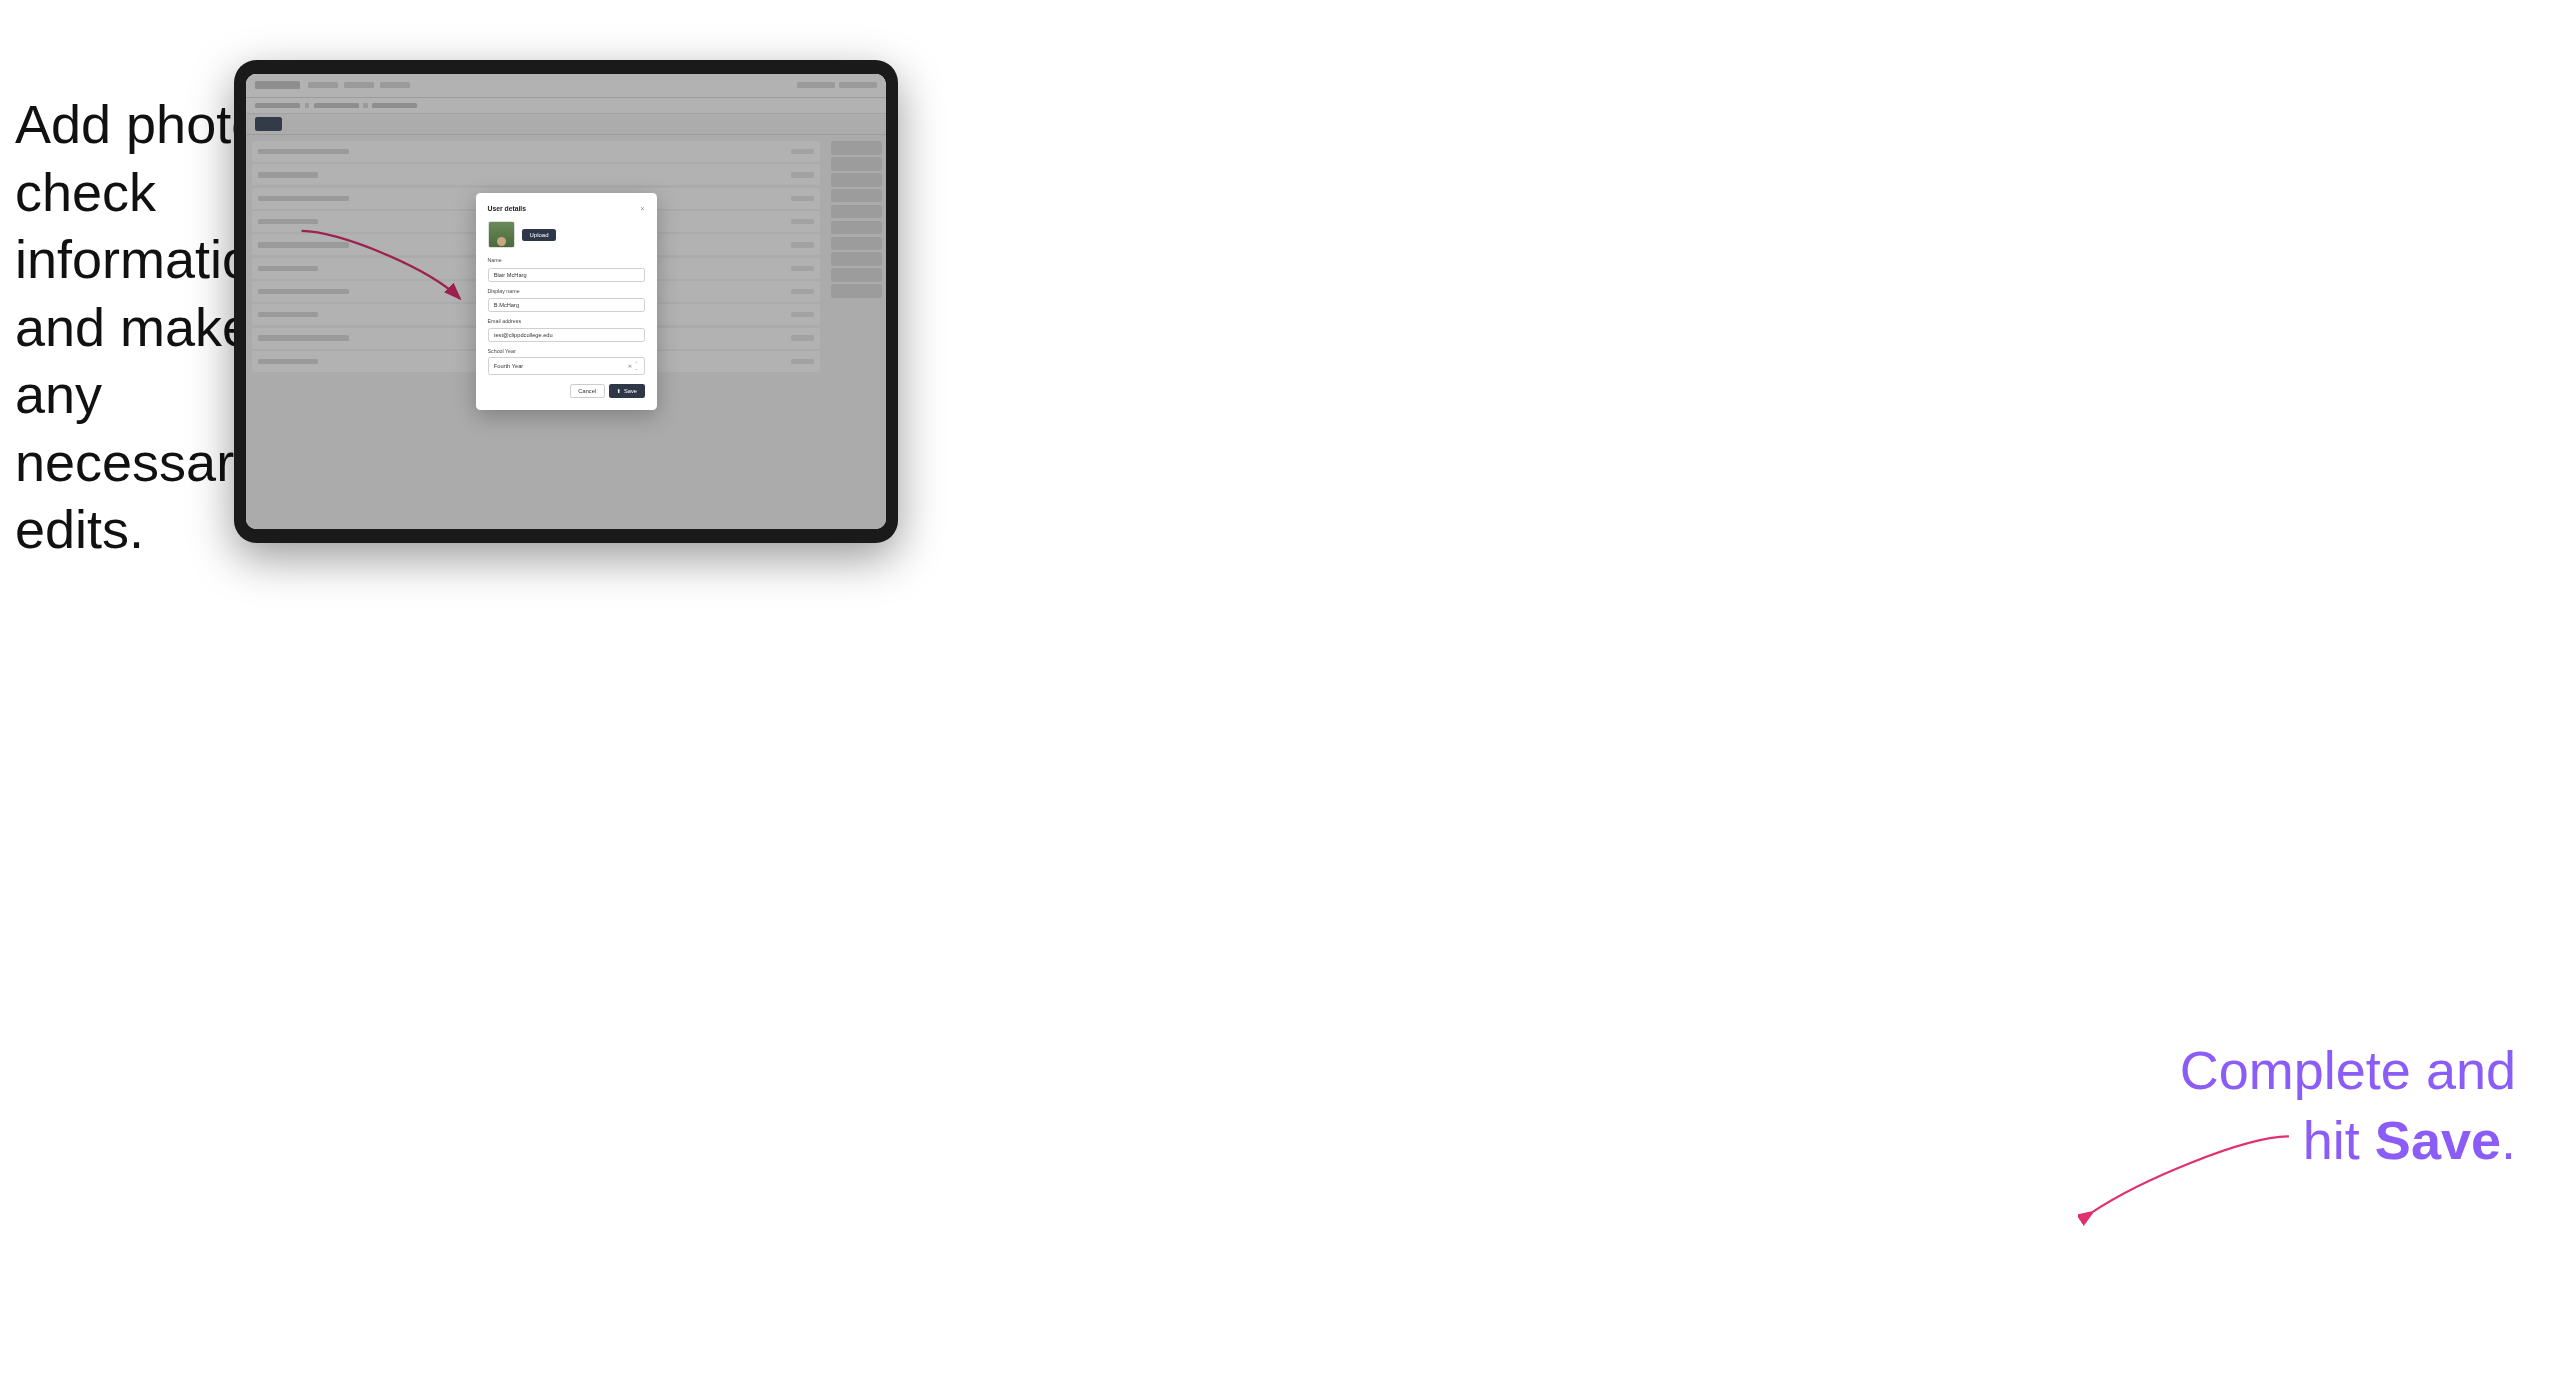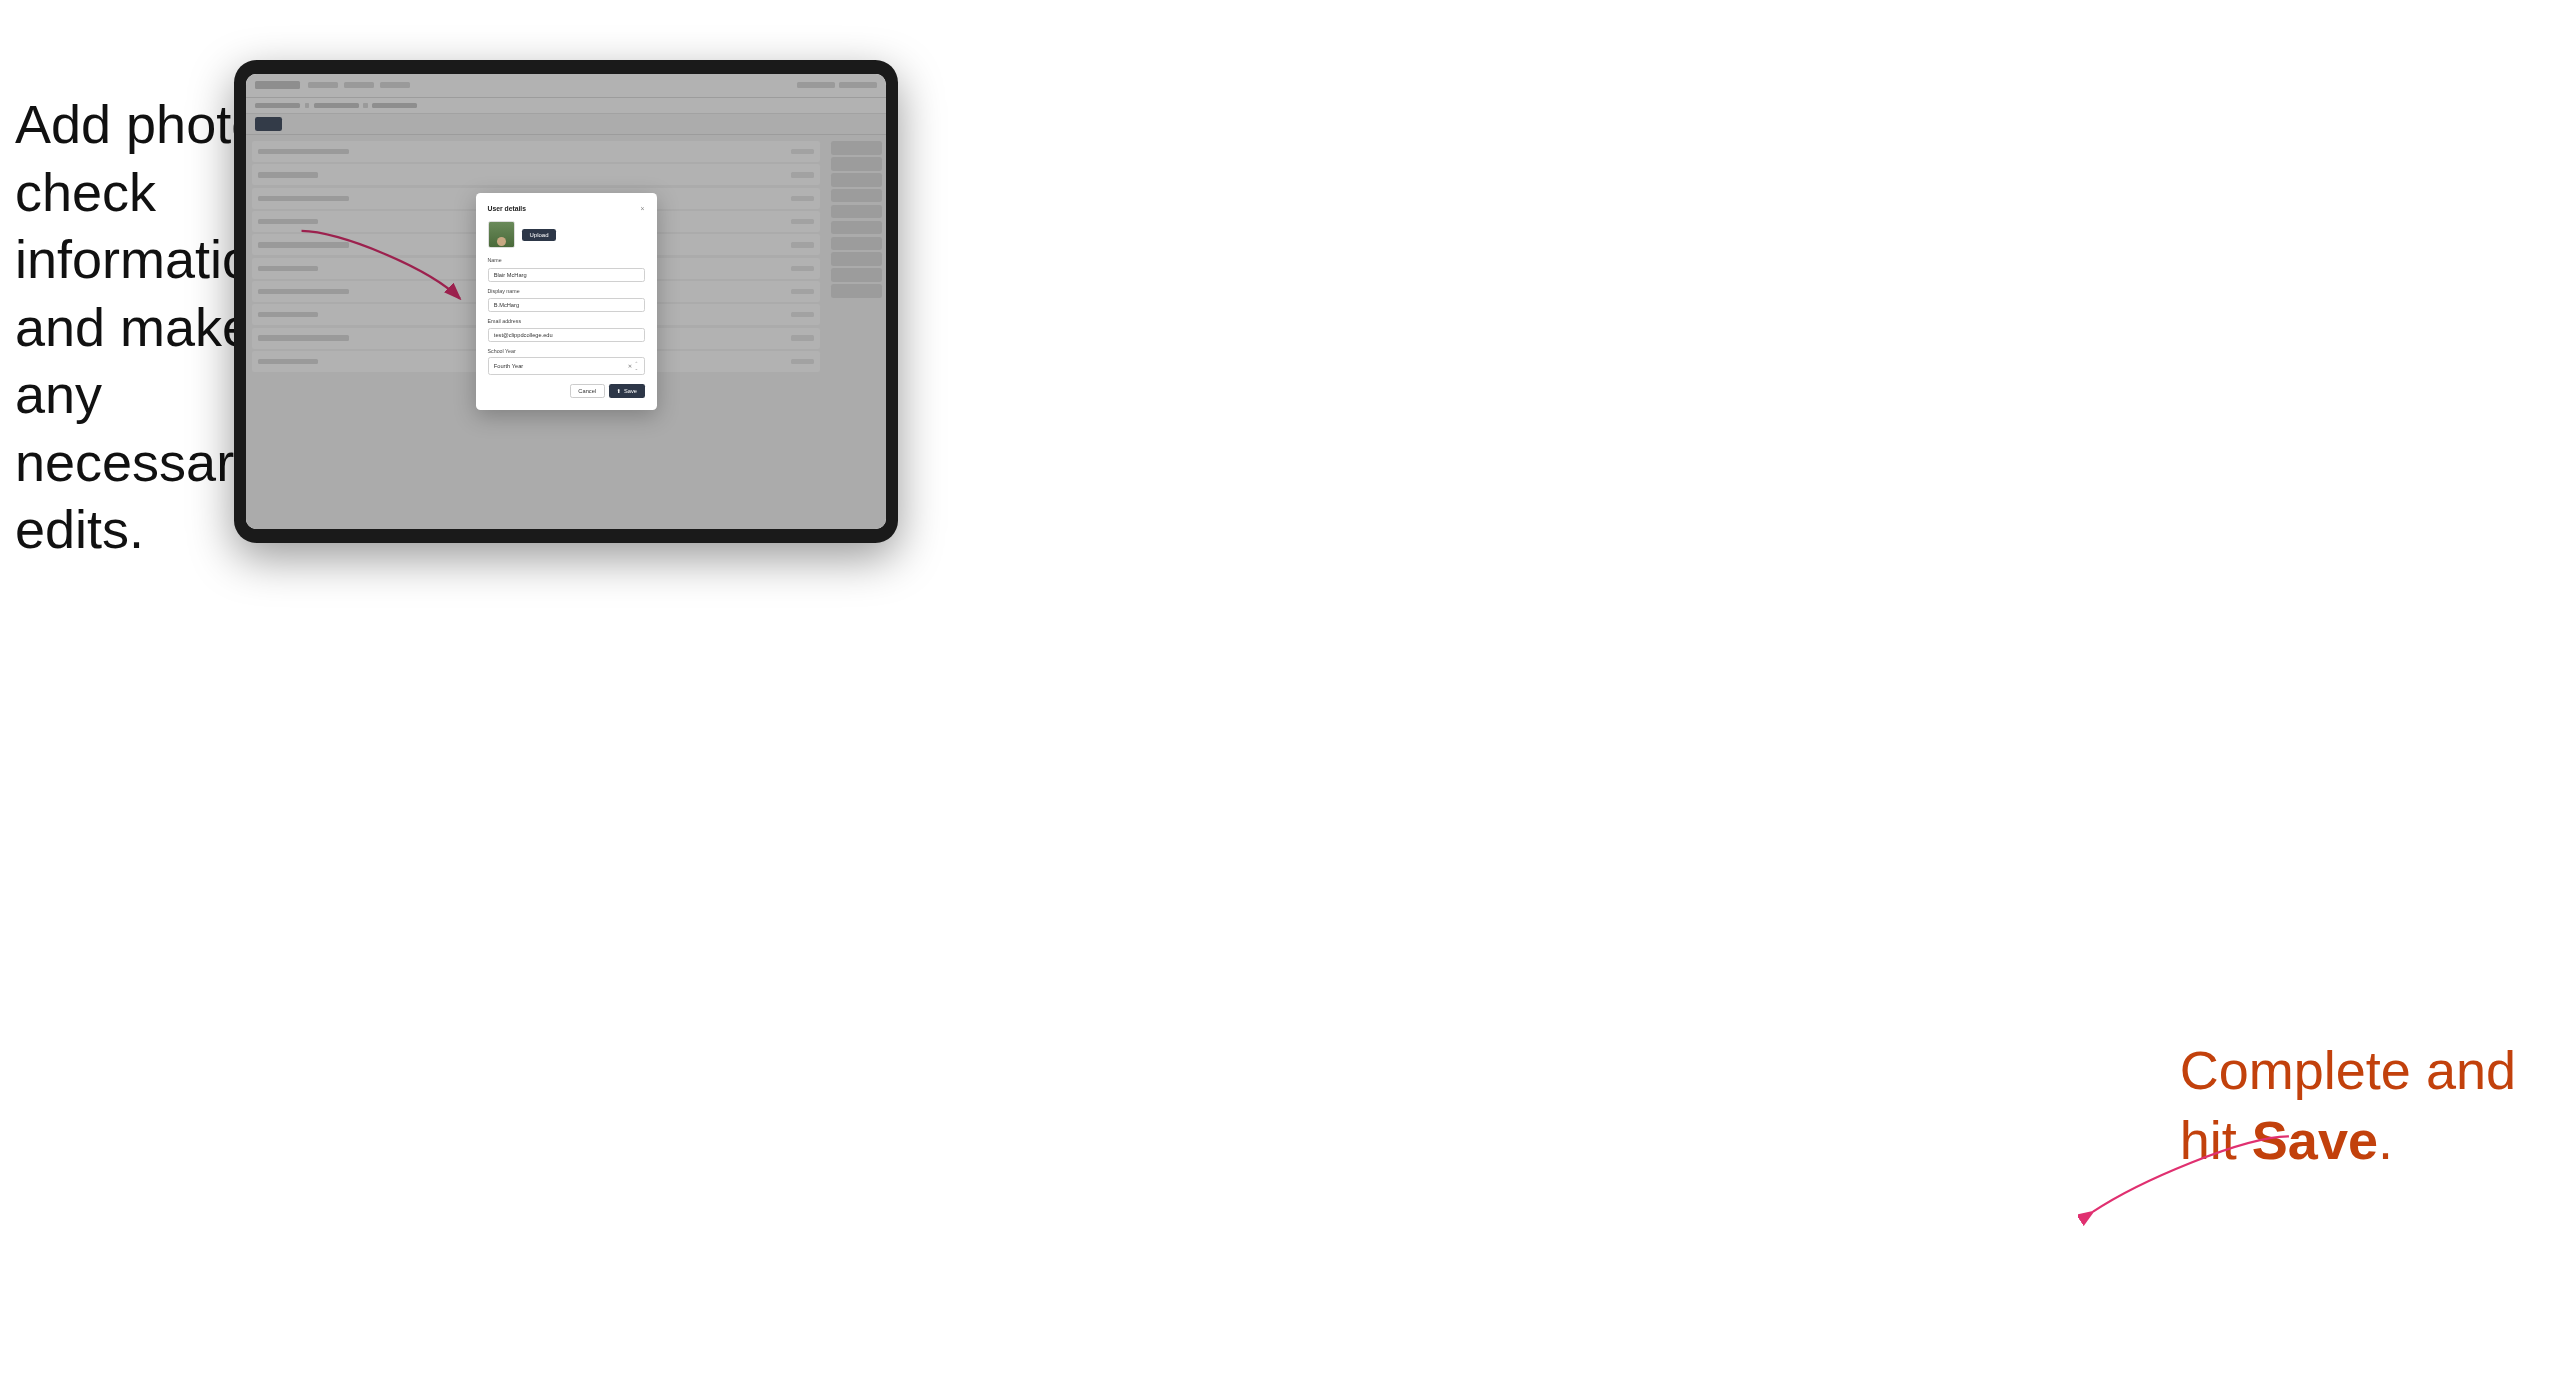--- a/index.html
+++ b/index.html
@@ -22,23 +22,23 @@
       color: #111;
       line-height: 1.25;
       max-width: 317px;
     }
     .annotation-right {
       position: absolute;
       right: 60px;
       bottom: 211px;
       font-size: 54px;
       font-weight: 400;
-      color: #c2410c;
+      color: #8b5cf6;
       line-height: 1.3;
-      text-align: left;
+      text-align: right;
       max-width: 362px;
     }
     .annotation-right strong { font-weight: 700; }
 
     
     .tablet {
       position: absolute;
       left: 234px;
       top: 60px;
       width: 664px;

